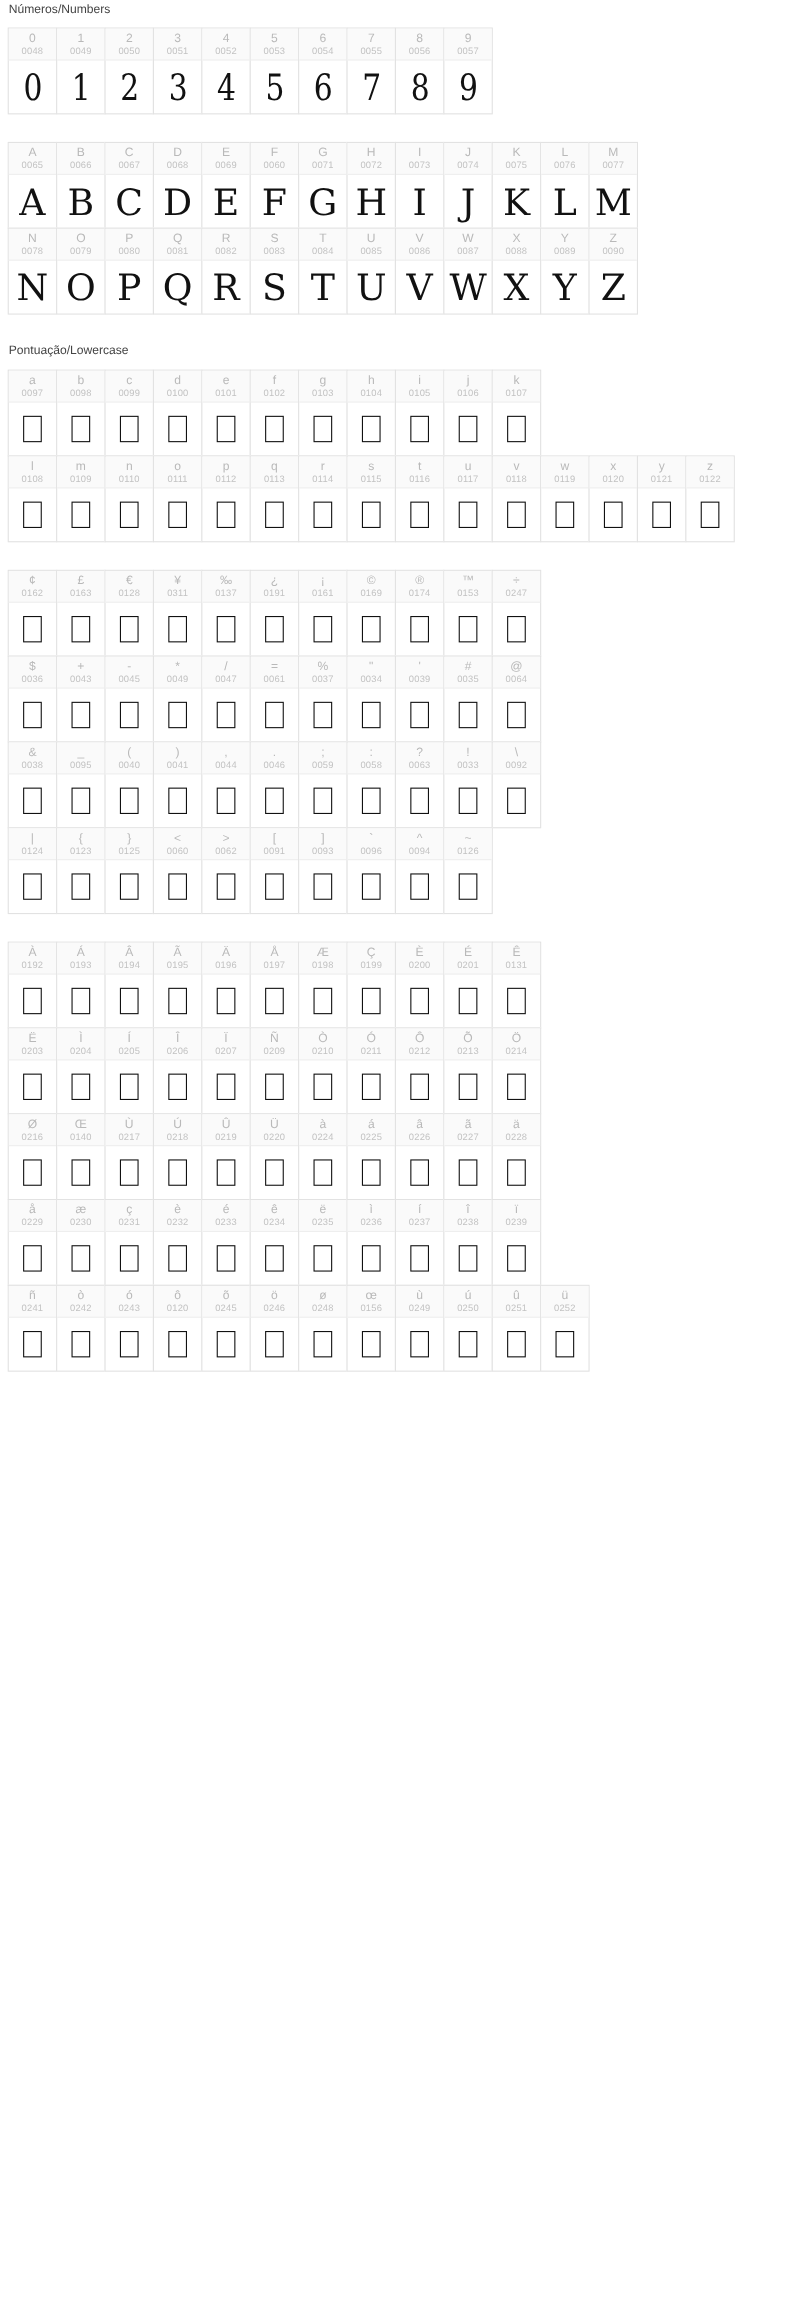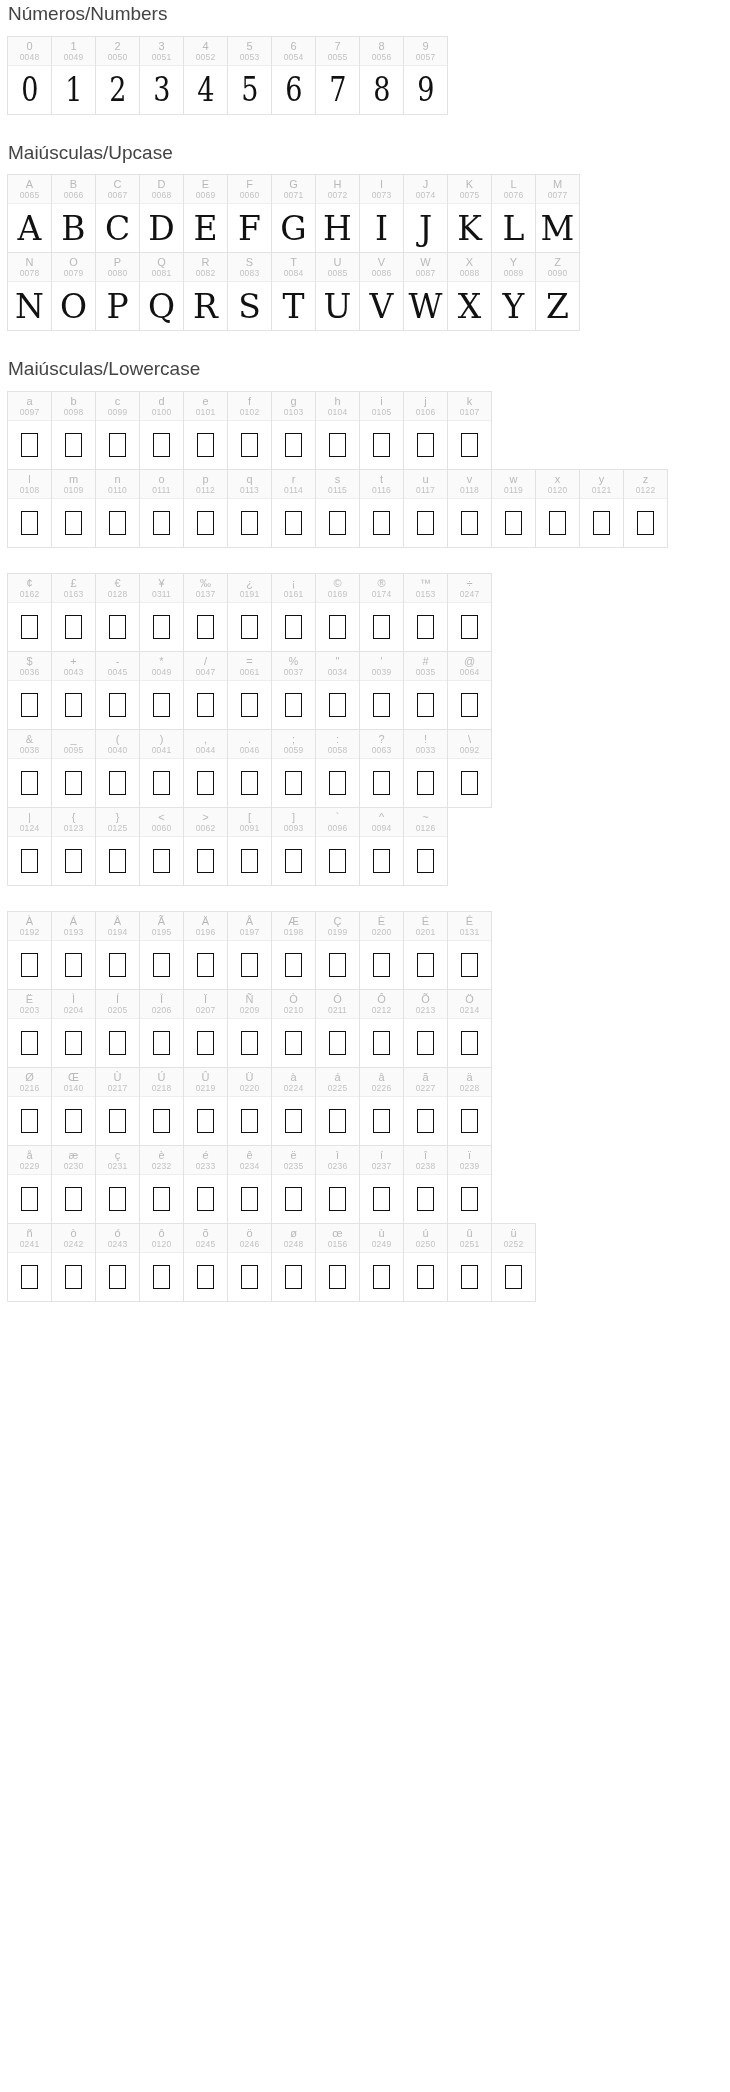--- a/index.html
+++ b/index.html
@@ -15,21 +15,21 @@
   }
   .page {
     width: 730px;
     padding: 0;
     box-sizing: border-box;
   }
   .section {
     margin: 0 0 0 0;
   }
   .section-title {
-    font-size: 19px;
+    font-size: 11px;
     color: #444444;
     font-weight: 400;
     padding-left: 8px;
     margin: 0 0 10px 0;
     line-height: 1.3;
   }
   .section:first-child .section-title {
     padding-top: 2px;
   }
   .grid {
@@ -182,21 +182,20 @@
               <div class="meta">
                 <span class="ch">9</span>
                 <span class="code">0057</span>
               </div>
               <div class="glyph deco">9</div>
             </div>
           </div>
         </div>
       </div>
       <div class="section">
-        <div class="section-title">Maiúsculas/Upcase</div>
         <div class="grid">
           <div class="row">
             <div class="cell">
               <div class="meta">
                 <span class="ch">A</span>
                 <span class="code">0065</span>
               </div>
               <div class="glyph">A</div>
             </div>
             <div class="cell">
@@ -375,21 +374,21 @@
               <div class="meta">
                 <span class="ch">Z</span>
                 <span class="code">0090</span>
               </div>
               <div class="glyph">Z</div>
             </div>
           </div>
         </div>
       </div>
       <div class="section">
-        <div class="section-title">Maiúsculas/Lowercase</div>
+        <div class="section-title">Pontuação/Lowercase</div>
         <div class="grid">
           <div class="row">
             <div class="cell">
               <div class="meta">
                 <span class="ch">a</span>
                 <span class="code">0097</span>
               </div>
               <div class="glyph tofu"></div>
             </div>
             <div class="cell">

